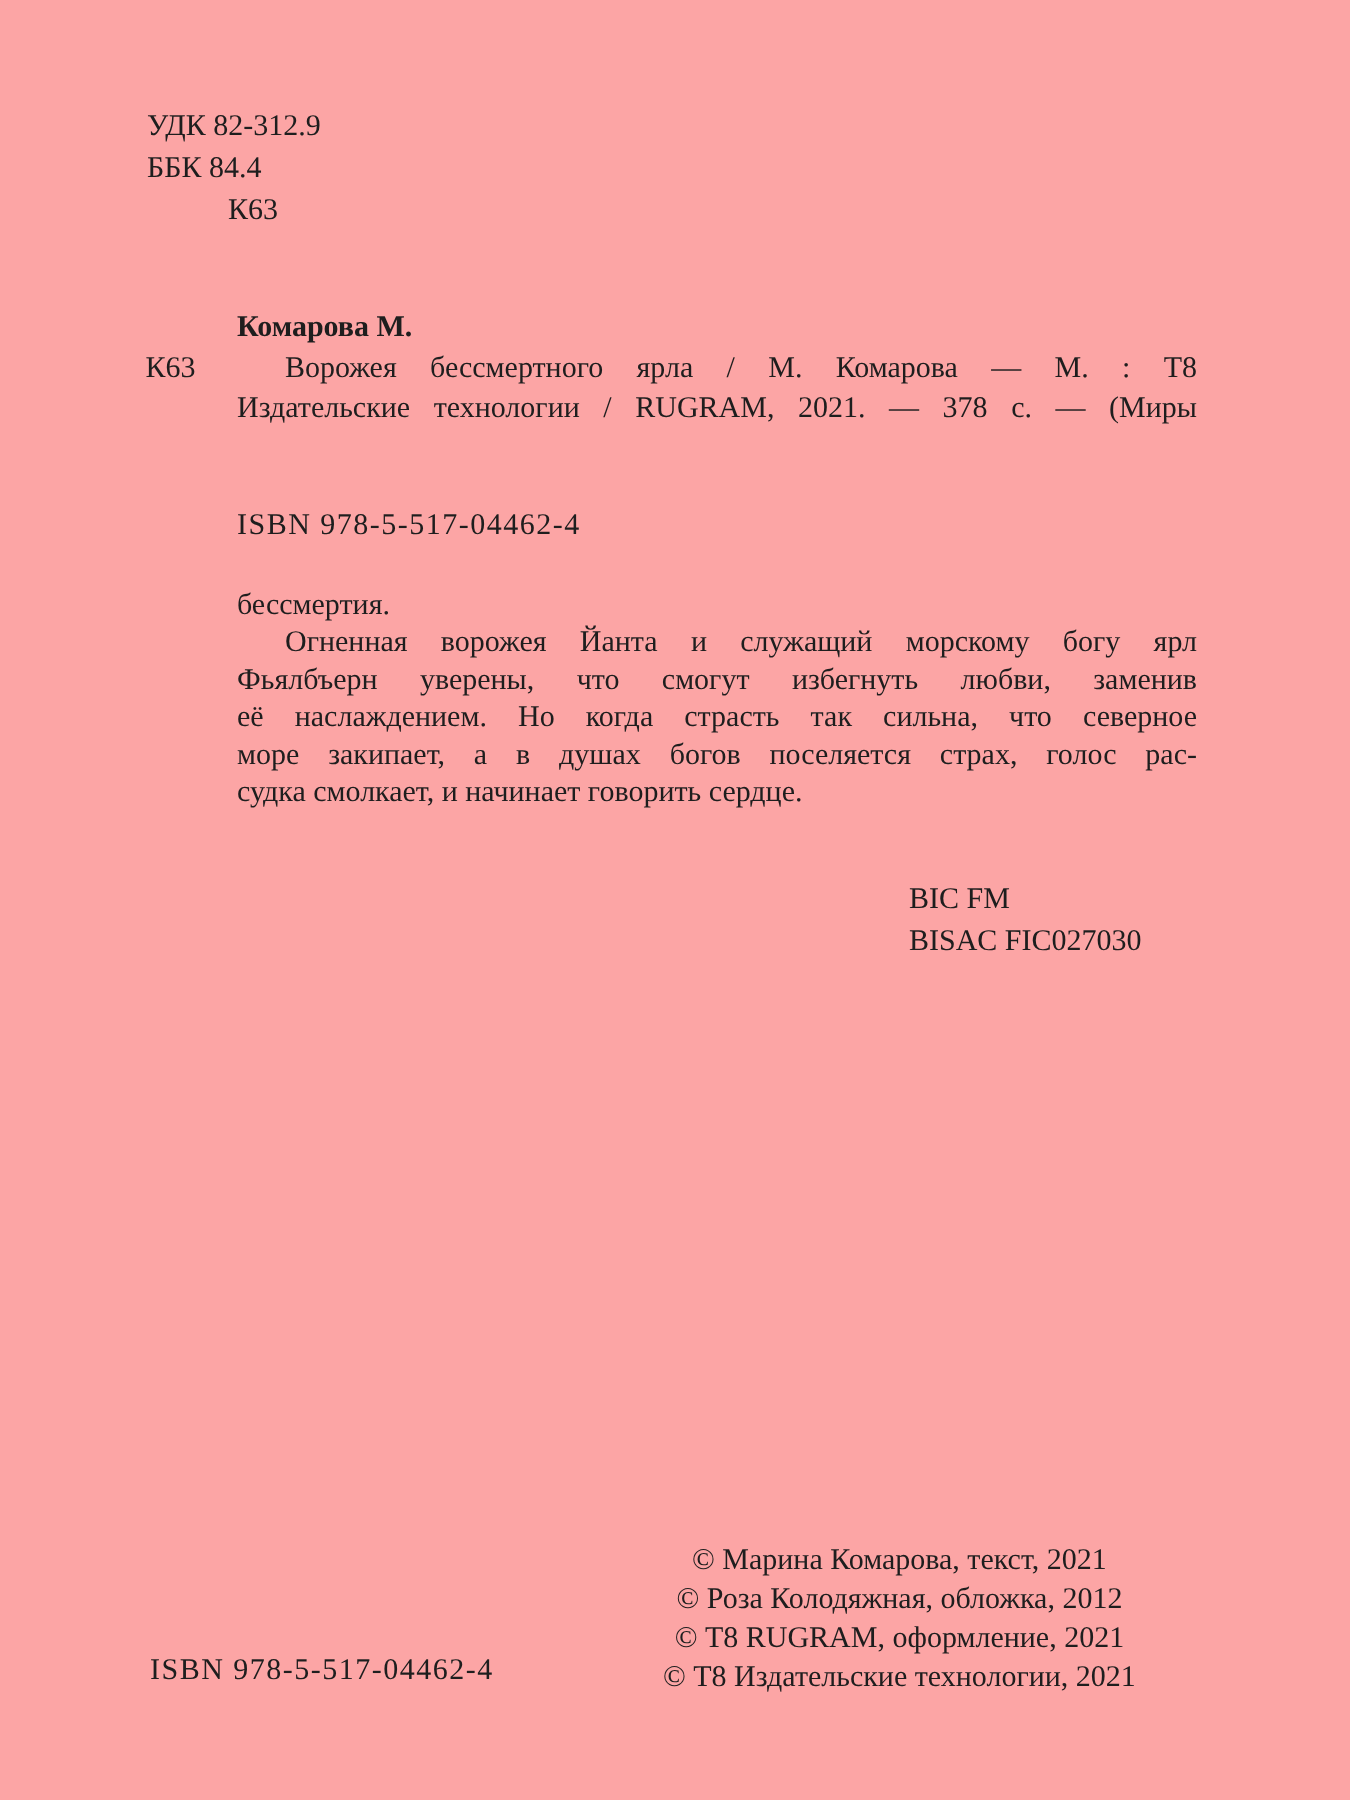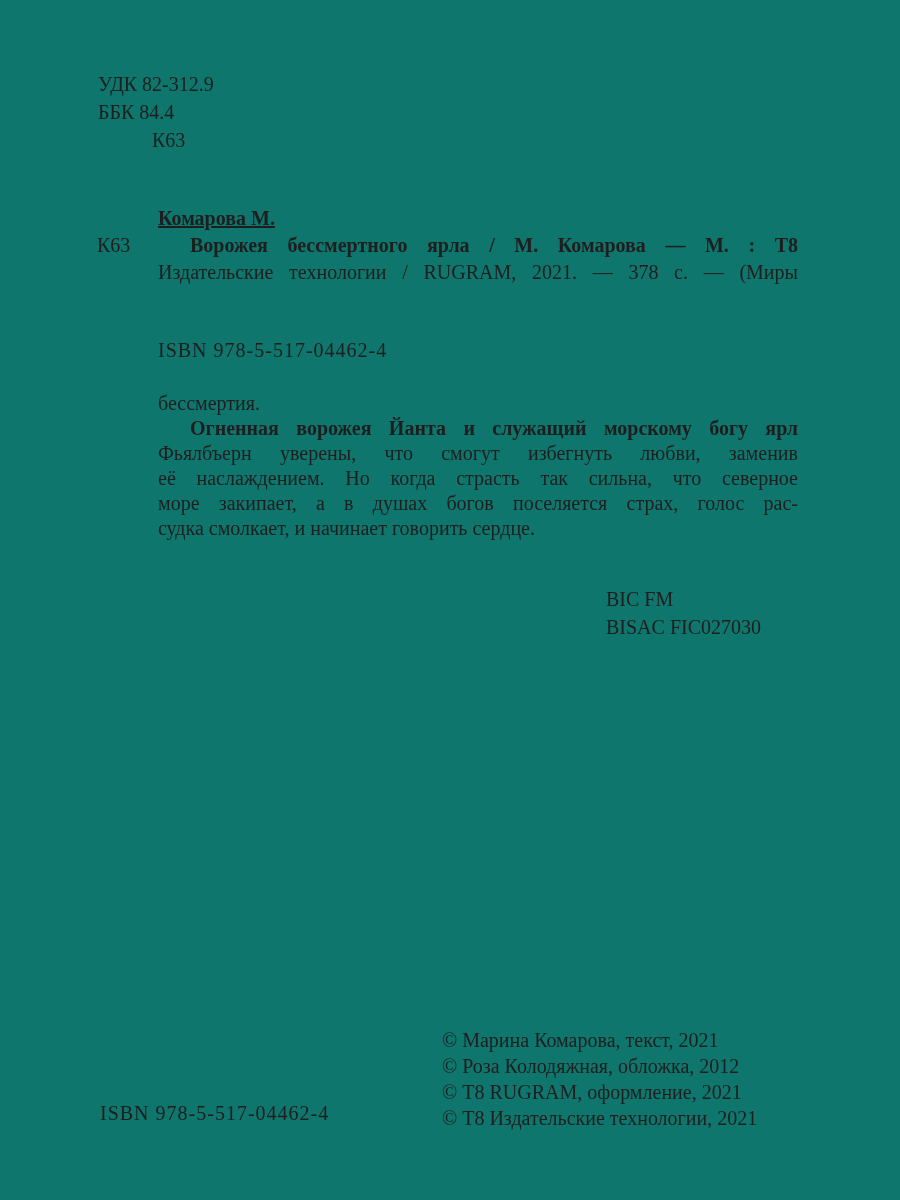--- a/index.html
+++ b/index.html
@@ -4,21 +4,21 @@
 <style>
   html, body {
     margin: 0;
     padding: 0;
     background: #ffffff;
   }
   .page {
     position: relative;
     width: 900px;
     height: 1200px;
-    background: #0f766e;
+    background: #fca5a5;
     color: #1e1e1e;
     font-family: "Liberation Serif", "DejaVu Serif", serif;
     overflow: hidden;
   }
   .codes {
     position: absolute;
     left: 98px;
     top: 70px;
     font-size: 20px;
     line-height: 28px;
@@ -29,34 +29,32 @@
   .bib {
     position: absolute;
     left: 158px;
     top: 205px;
     width: 640px;
     font-size: 20px;
     line-height: 27px;
   }
   .bib-author {
     font-weight: bold;
-    text-decoration: underline;
   }
   .hang-code {
     position: absolute;
     left: -61px;
     top: 27px;
   }
   .jline {
     text-align: justify;
     text-align-last: justify;
   }
   .indent1 {
     text-indent: 32px;
-    font-weight: bold;
   }
   .isbn-mid {
     position: absolute;
     left: 158px;
     top: 339px;
     font-size: 20px;
     letter-spacing: 1px;
   }
   .annotation {
     position: absolute;
@@ -72,20 +70,21 @@
     top: 585px;
     font-size: 20px;
     line-height: 28px;
   }
   .copyrights {
     position: absolute;
     left: 442px;
     top: 1027px;
     font-size: 20px;
     line-height: 26px;
+    text-align: center;
   }
   .isbn-bottom {
     position: absolute;
     left: 100px;
     top: 1102px;
     font-size: 20px;
     letter-spacing: 1px;
   }
 </style>
 </head>

